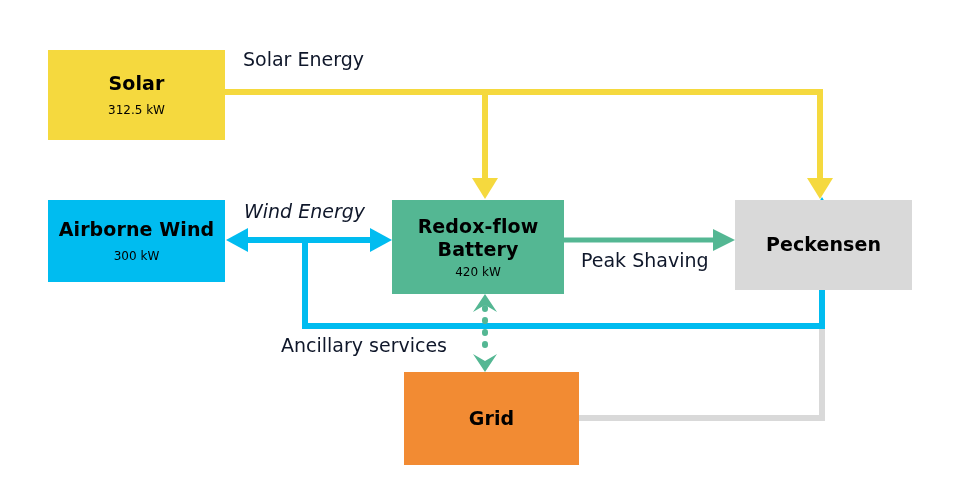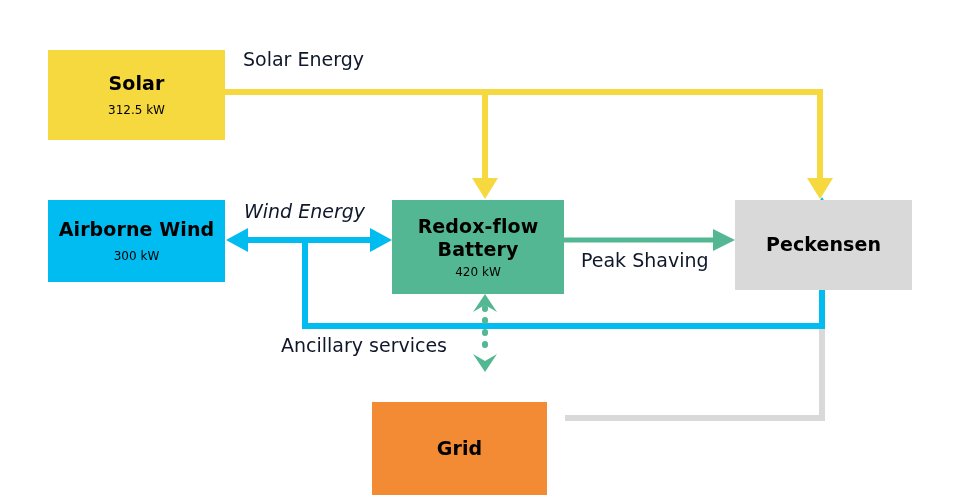--- a/index.html
+++ b/index.html
@@ -111,21 +111,21 @@
   <div class="node" style="left:392px; top:200px; width:172px; height:94px; background:#54B793;">
     <div class="node-title two-line">Redox-flow</div>
     <div class="node-title two-line">Battery</div>
     <div class="node-sub" style="margin-top:3px;">420 kW</div>
   </div>
 
   <div class="node" style="left:735px; top:200px; width:177px; height:90px; background:#D9D9D9;">
     <div class="node-title two-line">Peckensen</div>
   </div>
 
-  <div class="node" style="left:372px; top:372px; width:175px; height:93px; background:#F28B33;margin-top:30px;">
+  <div class="node" style="left:404px; top:372px; width:175px; height:93px; background:#F28B33;">
     <div class="node-title">Grid</div>
   </div>
 
   <div class="edge-label" style="left:243px; top:48px;">Solar Energy</div>
 
   <div class="edge-label" style="left:244px; top:200px;font-style:italic;">Wind Energy</div>
 
   <div class="edge-label" style="left:581px; top:249px;">Peak Shaving</div>
 
   <div class="edge-label" style="left:281px; top:334px;">Ancillary services</div>

